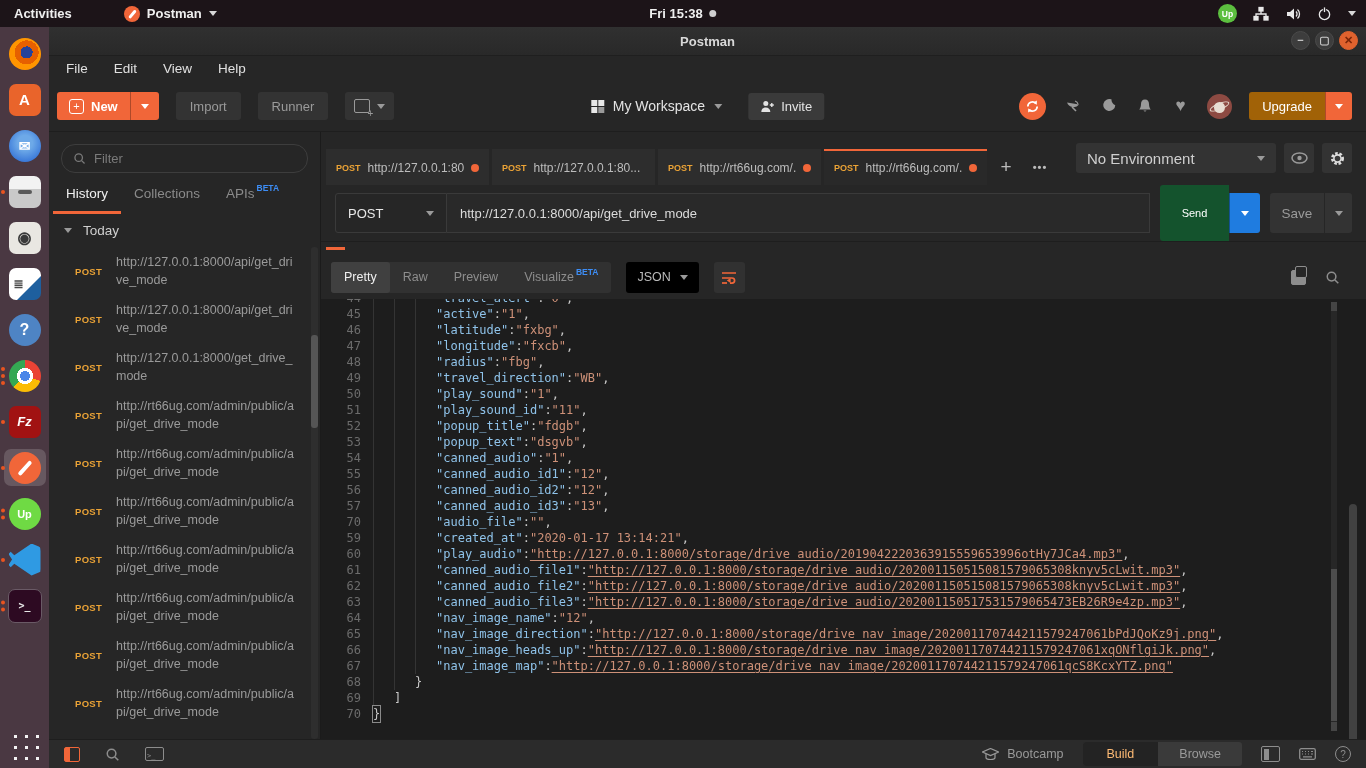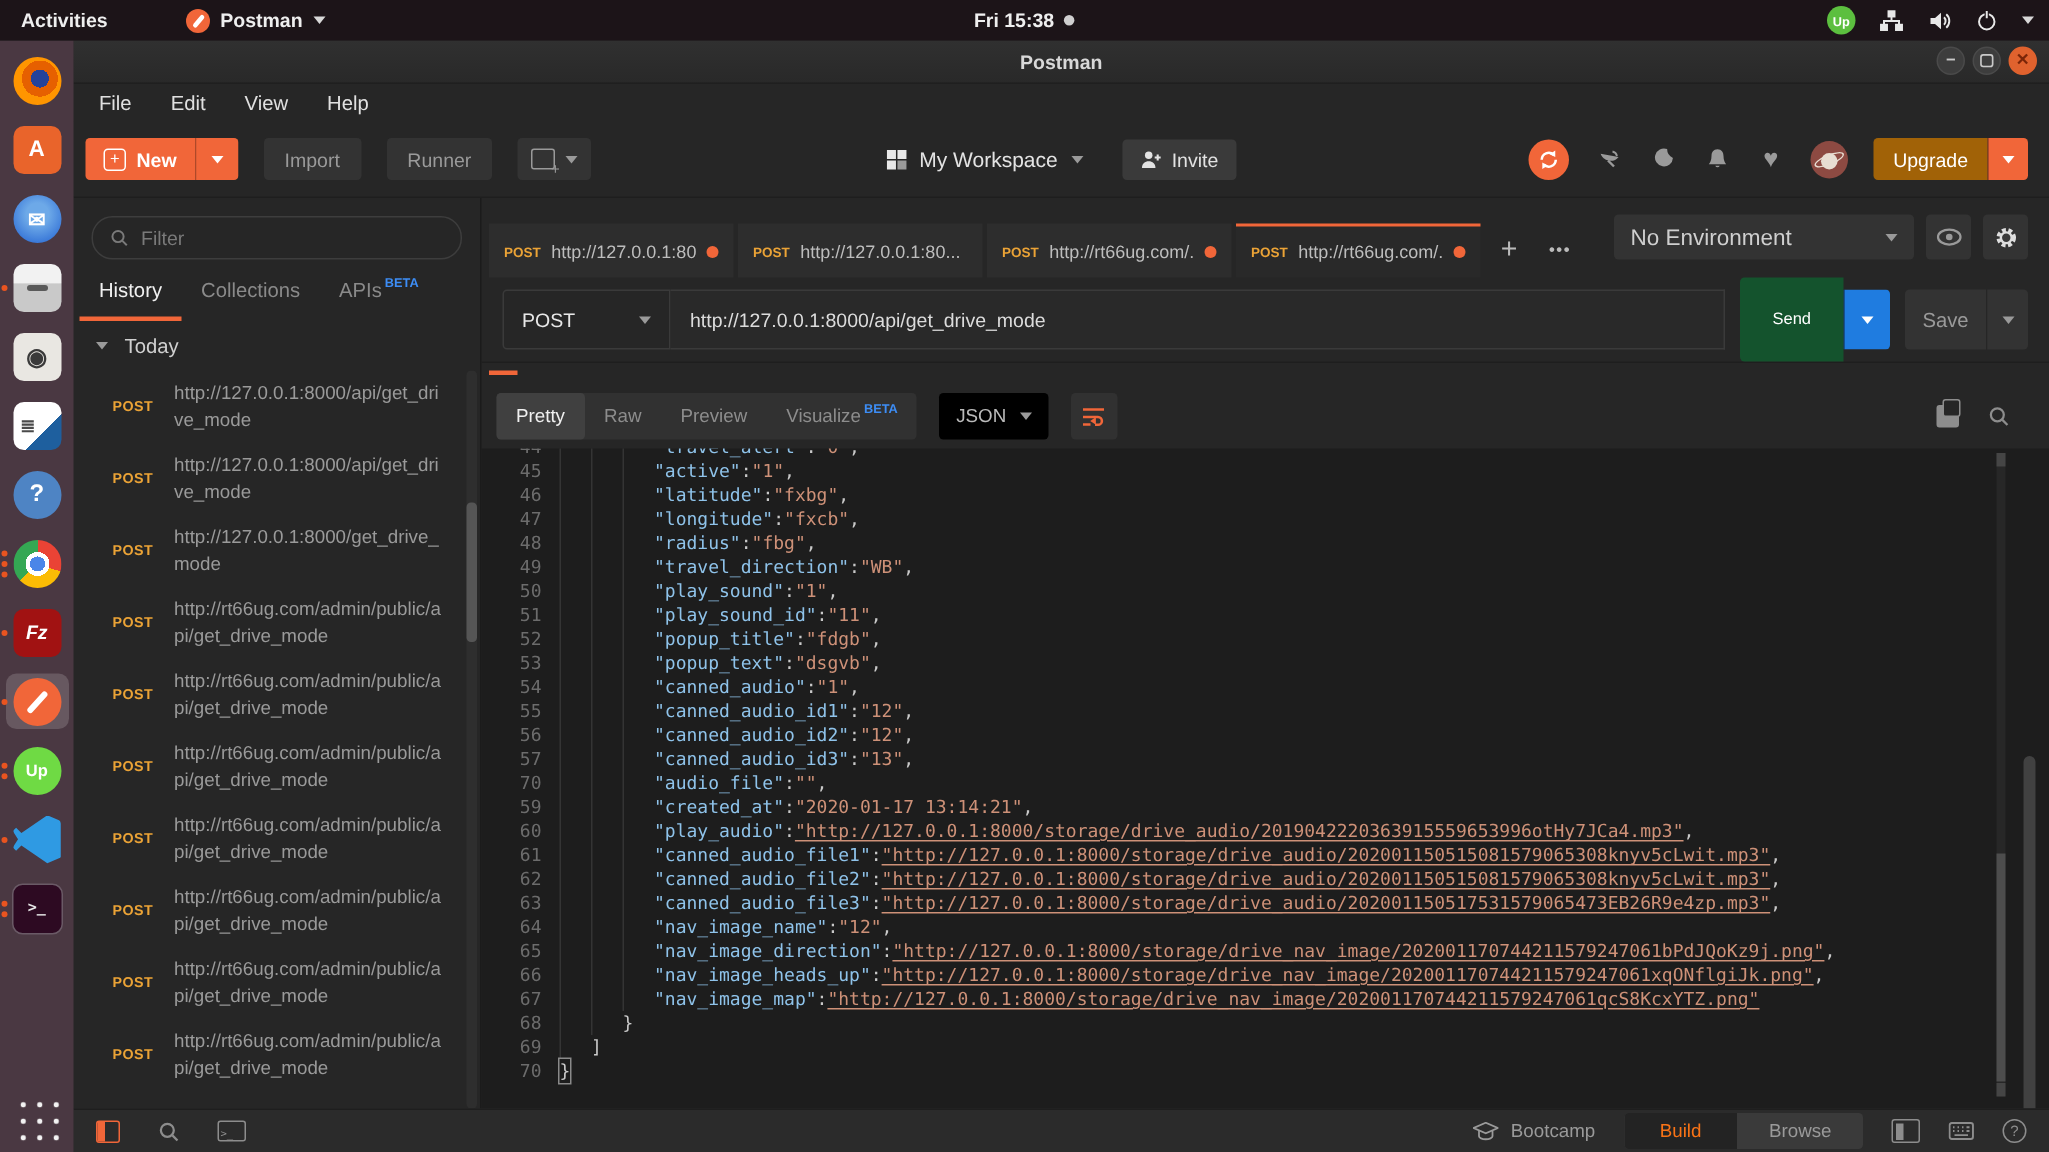--- a/index.html
+++ b/index.html
@@ -180,21 +180,21 @@
   
   .statusbar{height:28px;background:#2b2b2b;border-top:1px solid #1e1e1e;display:flex;align-items:center;
              padding:0 15px;flex:none;z-index:20;font-size:12.5px;}
   .sb-left{display:flex;align-items:center;gap:24px;}
   .sbicon{width:17px;height:17px;display:flex;align-items:center;justify-content:center;color:#8d8d8d;}
   .paneltoggle{width:14px;height:13px;border:1.5px solid #f16639;border-radius:2px;position:relative;box-sizing:content-box;}
   .paneltoggle::before{content:"";position:absolute;left:0;top:0;bottom:0;width:5px;background:#f16639;}
   .sb-right{margin-left:auto;display:flex;align-items:center;gap:19px;color:#9a9a9a;}
   .bootcamp{display:flex;align-items:center;gap:8px;}
   .seg{display:flex;background:#3a3a3a;border-radius:3px;overflow:hidden;height:24px;}
-  .seg .build{background:#232323;color:#f97316;padding:0 24px;display:flex;align-items:center;}
+  .seg .build{background:#232323;color:#fdba74;padding:0 24px;display:flex;align-items:center;}
   .seg .browse{color:#9a9a9a;padding:0 21px;display:flex;align-items:center;}
   .panes{width:17px;height:14px;border:1.4px solid #8d8d8d;border-radius:2px;position:relative;}
   .panes::before{content:"";position:absolute;left:1.5px;top:1.5px;bottom:1.5px;width:5px;background:#8d8d8d;}
   .qmark{width:16px;height:16px;border:1.4px solid #8d8d8d;border-radius:50%;display:flex;align-items:center;
          justify-content:center;font-size:10px;color:#8d8d8d;box-sizing:border-box;}
   .consoleic{width:15px;height:12px;border:1.4px solid #8d8d8d;border-radius:2px;font-size:7px;color:#8d8d8d;
              display:flex;align-items:flex-end;padding:0 1px;box-sizing:content-box;font-family:"DejaVu Sans Mono",monospace;}
   svg{display:block;}
 </style>
 </head>

